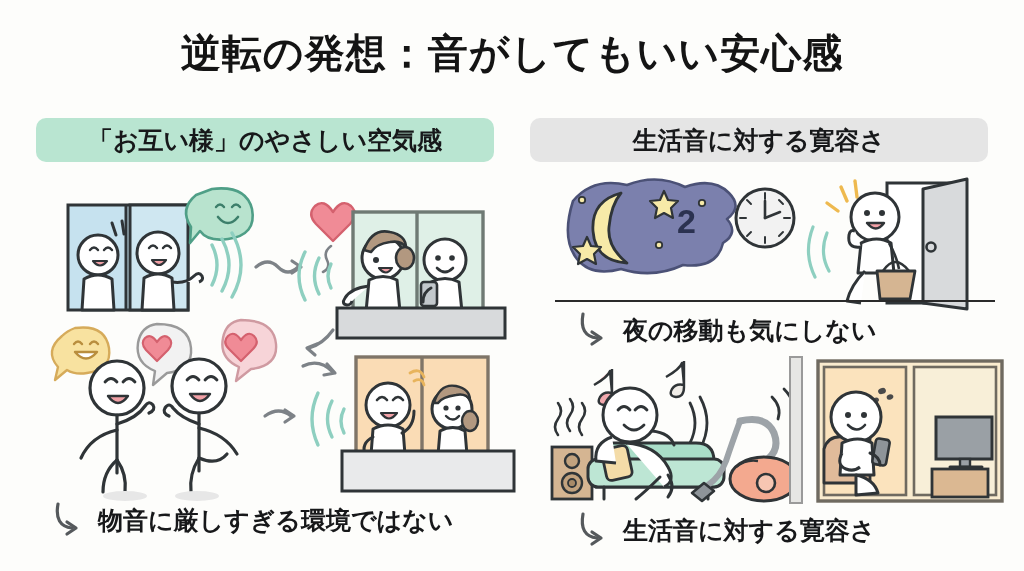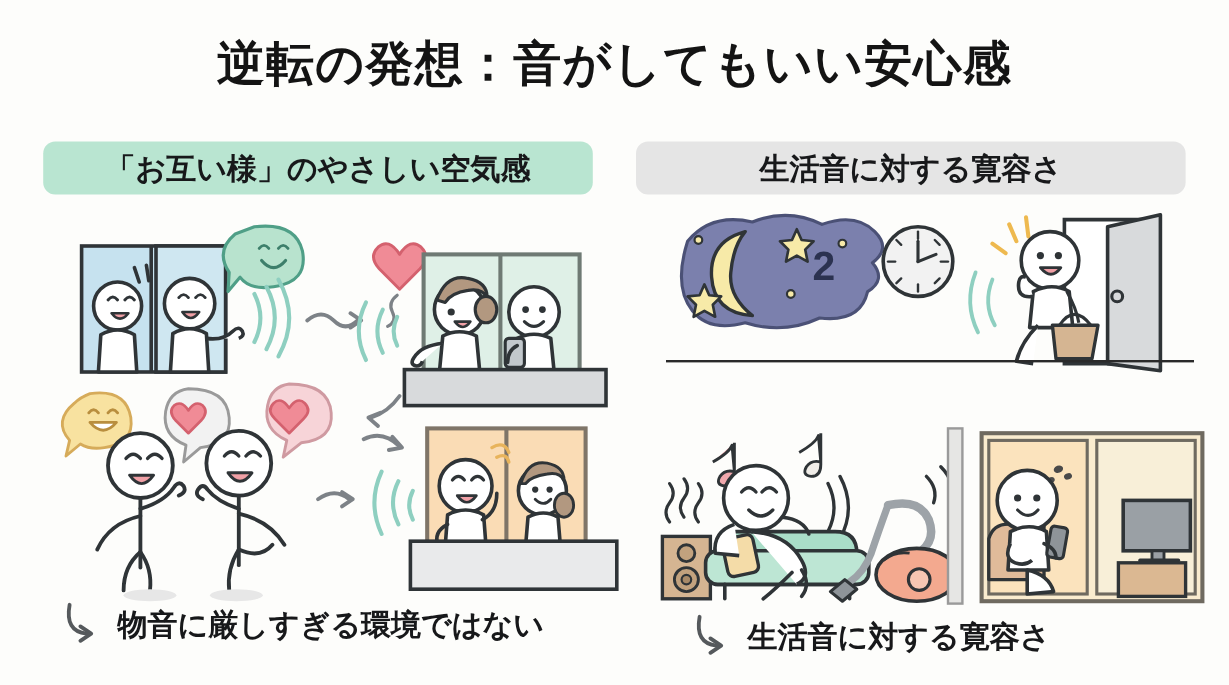--- a/index.html
+++ b/index.html
@@ -366,20 +366,27 @@
             <path d="M84 68 q8 14 10 26" fill="none" stroke="#2f3437" stroke-width="2.6"></path>
             <path d="M72 96 h38 l-5 28 h-30 z" fill="#d5b592" stroke="#2f3437" stroke-width="2.8" stroke-linejoin="round"></path>
             <path d="M78 96 q12 -18 26 0" fill="none" stroke="#2f3437" stroke-width="2.6"></path>
           </g>
         </g>
       </svg>
     </div>
 
     <div class="ground-line" style="left:35px; top:130px; width:440px;"></div>
 
+    <div class="caption" style="left:55px; top:140px;">
+      <svg class="cap-arrow" width="40" height="40" viewBox="0 0 40 40">
+        <path d="M8 4 q-4 22 14 24" fill="none" stroke="#55595c" stroke-width="3.2" stroke-linecap="round"></path>
+        <path d="M17 22 l9 6 l-9 6" fill="none" stroke="#55595c" stroke-width="3.2" stroke-linecap="round" stroke-linejoin="round"></path>
+      </svg>
+      <span>夜の移動も気にしない</span>
+    </div>
 
     <div class="scene" style="left:20px; top:185px;">
       <svg width="260" height="150" viewBox="0 0 260 150">
 
         <g fill="none" stroke="#2f3437" stroke-width="2.6" stroke-linecap="round">
           <path d="M18 48 q6 8 0 16 q-6 8 0 16"></path>
           <path d="M30 44 q6 8 0 16 q-6 8 0 16"></path>
           <path d="M42 48 q6 8 0 16 q-6 8 0 16"></path>
         </g>
 

